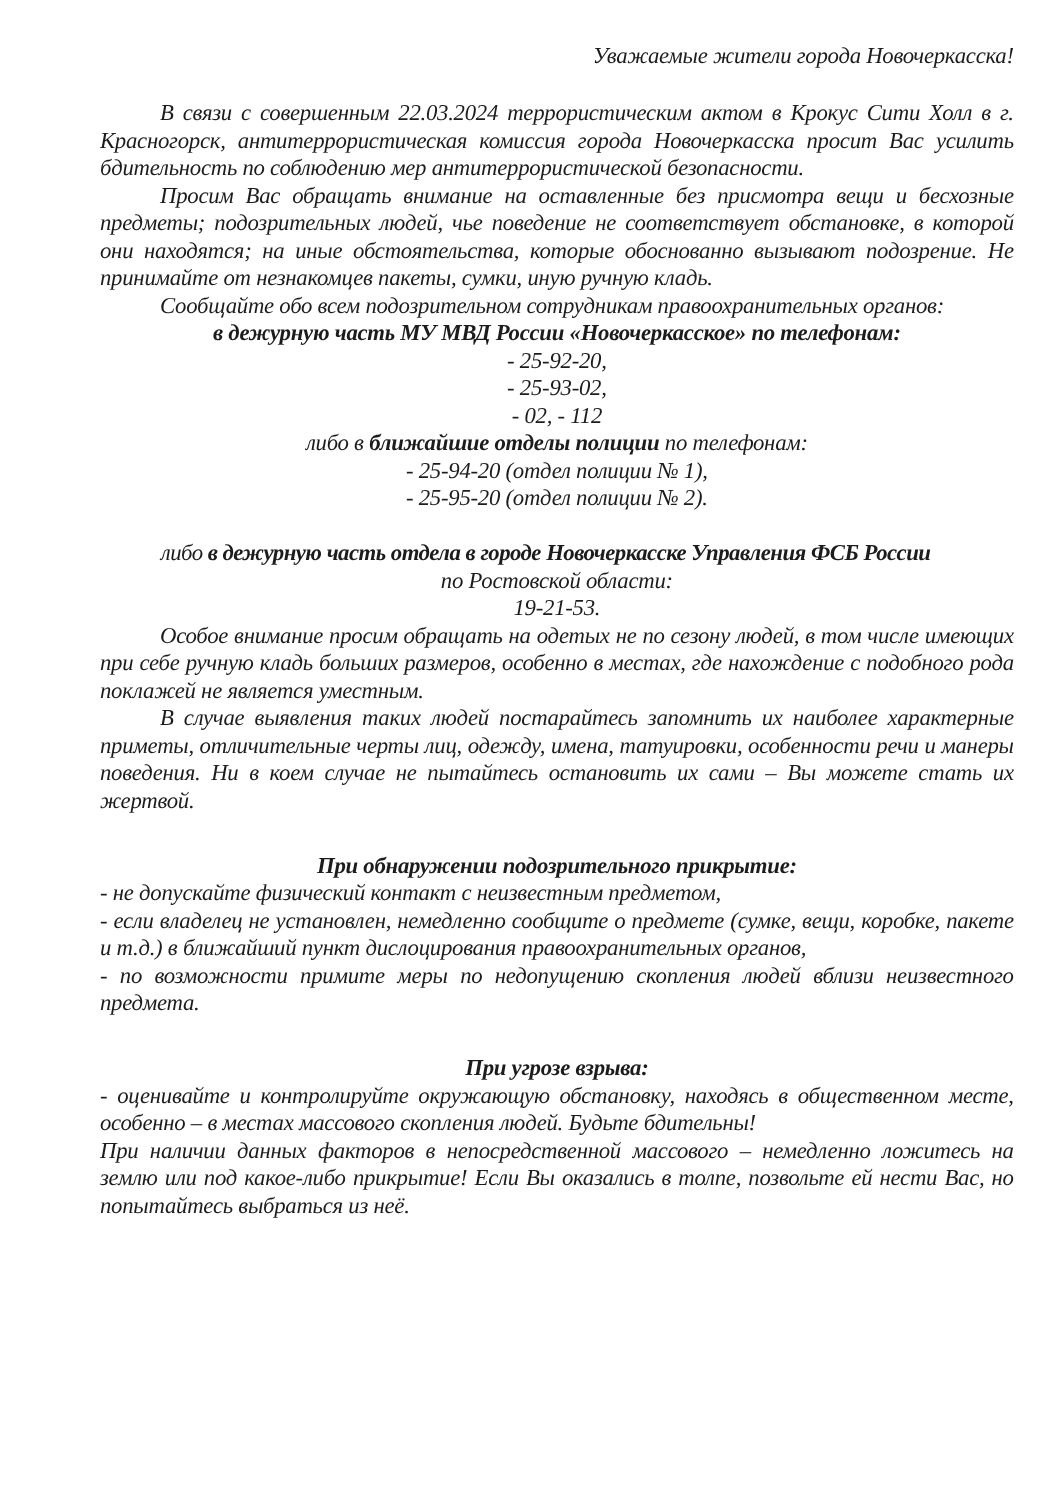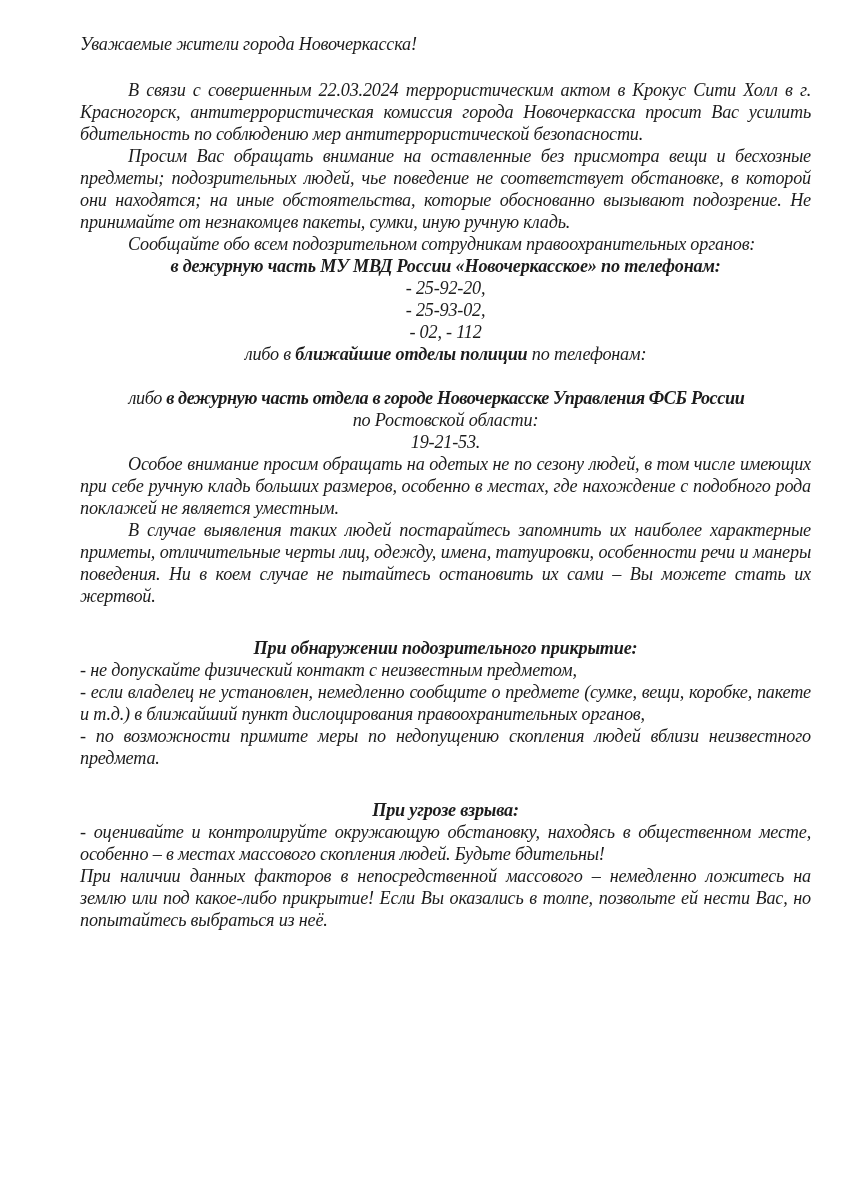--- a/index.html
+++ b/index.html
@@ -11,39 +11,41 @@
       font-size: 18.2px;
       line-height: 22px;
       color: #1c1c1c;
       letter-spacing: -0.2px;
     }
     .p { margin: 0; text-align: justify; text-align-last: left; }
     .indent { text-indent: 48px; }
     .center { text-align: right; text-align-last: center; }
     .b { font-weight: bold; }
     .gap { height: 22px; }
-    .title { margin: 0 0 0 0; text-align: left; }
+    .title { margin: 0 0 0 0; text-align: right; }
   </style>
 </head>
 <body>
 
 <div class="page">
   <p class="title" style="margin-top:3px">Уважаемые жители города Новочеркасска!</p>
   <div class="gap" style="height:24px"></div>
 
   <p class="p indent">В связи с совершенным 22.03.2024 террористическим актом в Крокус Сити Холл в г. Красногорск, антитеррористическая комиссия города Новочеркасска просит Вас усилить бдительность по соблюдению мер антитеррористической безопасности.</p>
   <p class="p indent">Просим Вас обращать внимание на оставленные без присмотра вещи и бесхозные предметы; подозрительных людей, чье поведение не соответствует обстановке, в которой они находятся; на иные обстоятельства, которые обоснованно вызывают подозрение. Не принимайте от незнакомцев пакеты, сумки, иную ручную кладь.</p>
   <p class="p indent">Сообщайте обо всем подозрительном сотрудникам правоохранительных органов:</p>
 
   <p class="p center b">в дежурную часть МУ МВД России «Новочеркасское» по телефонам:</p>
   <p class="p center">- 25-92-20,</p>
   <p class="p center">- 25-93-02,</p>
   <p class="p center">- 02, - 112</p>
 
   <p class="p center"><span>либо в </span><span class="b">ближайшие отделы полиции</span><span> по телефонам:</span></p>
+  <p class="p center">- 25-94-20 (отдел полиции № 1),</p>
+  <p class="p center">- 25-95-20 (отдел полиции № 2).</p>
 
   <div class="gap"></div>
 
   <p class="p center" style="white-space:nowrap; margin-left:-28px; margin-right:-10px; letter-spacing:-0.4px"><span>либо </span><span class="b">в дежурную часть отдела в городе Новочеркасске Управления ФСБ России</span></p>
   <p class="p center">по Ростовской области:</p>
   <p class="p center">19-21-53.</p>
 
   <p class="p indent">Особое внимание просим обращать на одетых не по сезону людей, в том числе имеющих при себе ручную кладь больших размеров, особенно в местах, где нахождение с подобного рода поклажей не является уместным.</p>
   <p class="p indent">В случае выявления таких людей постарайтесь запомнить их наиболее характерные приметы, отличительные черты лиц, одежду, имена, татуировки, особенности речи и манеры поведения. Ни в коем случае не пытайтесь остановить их сами – Вы можете стать их жертвой.</p>
 

